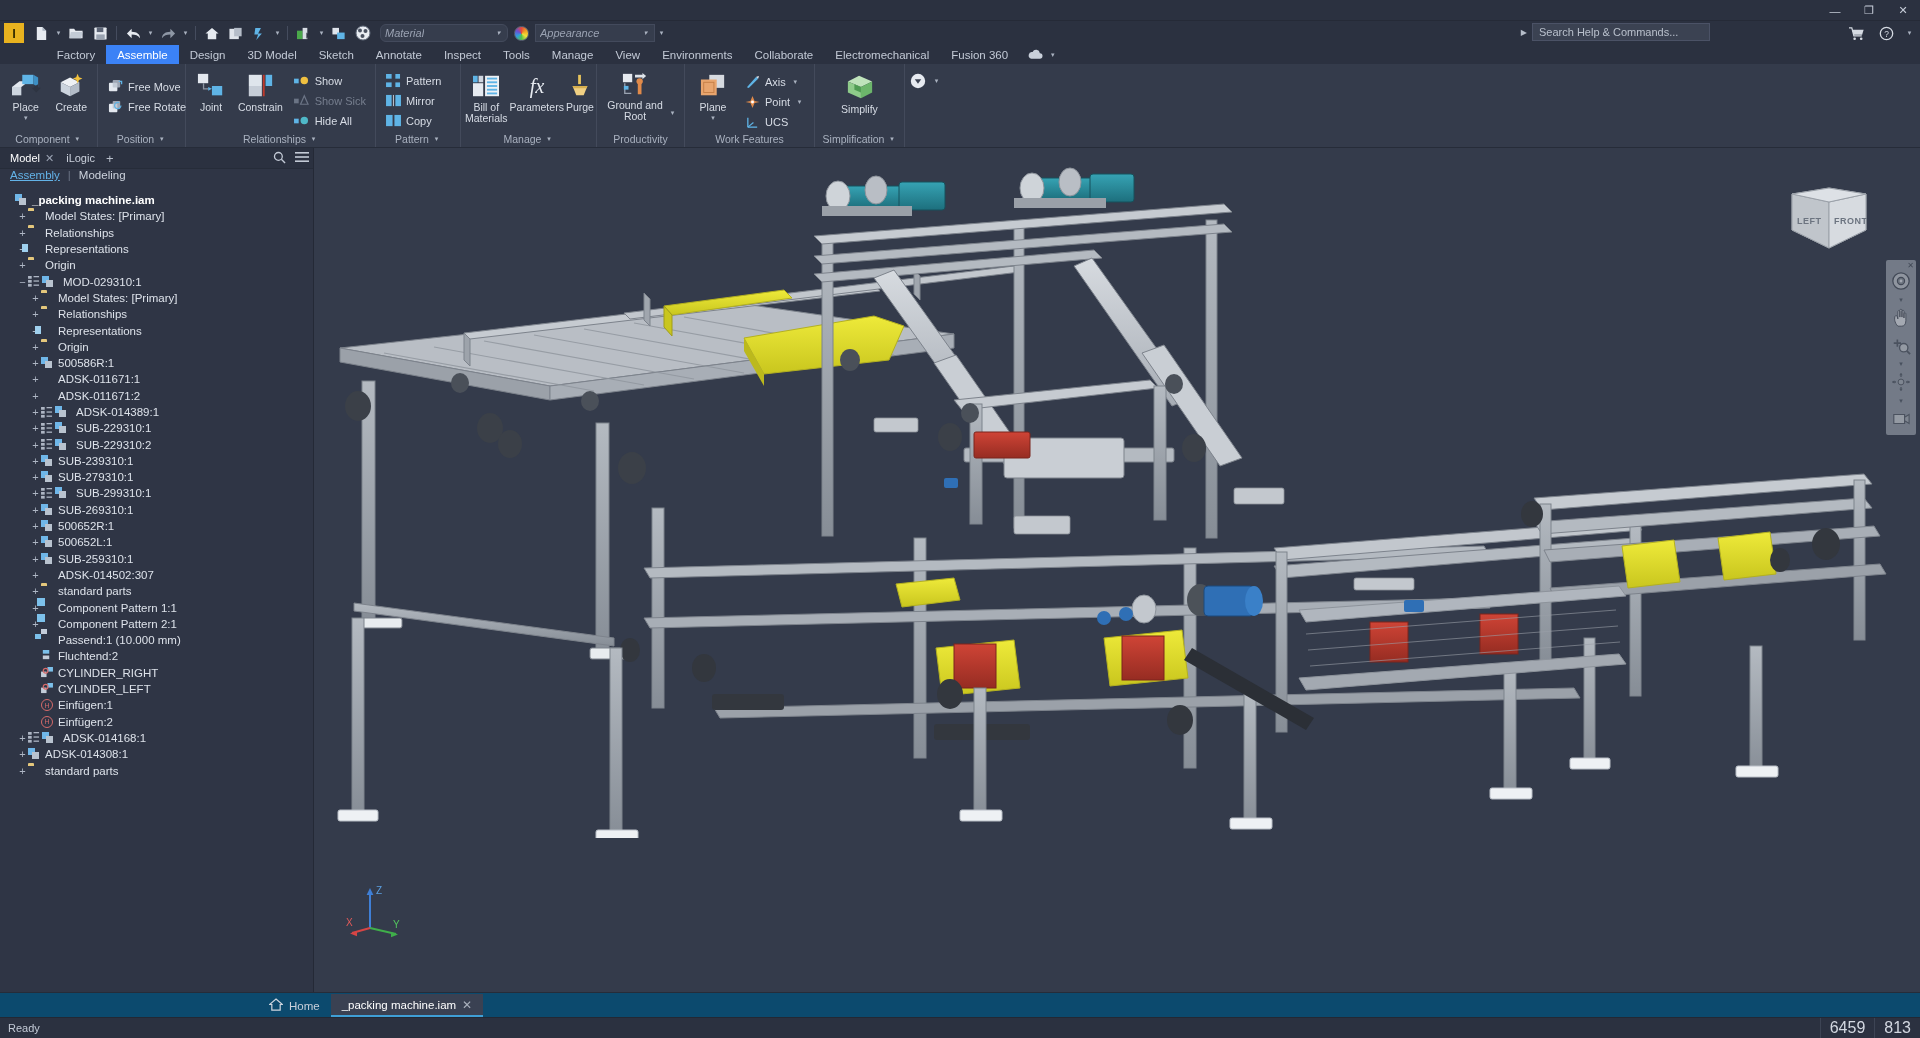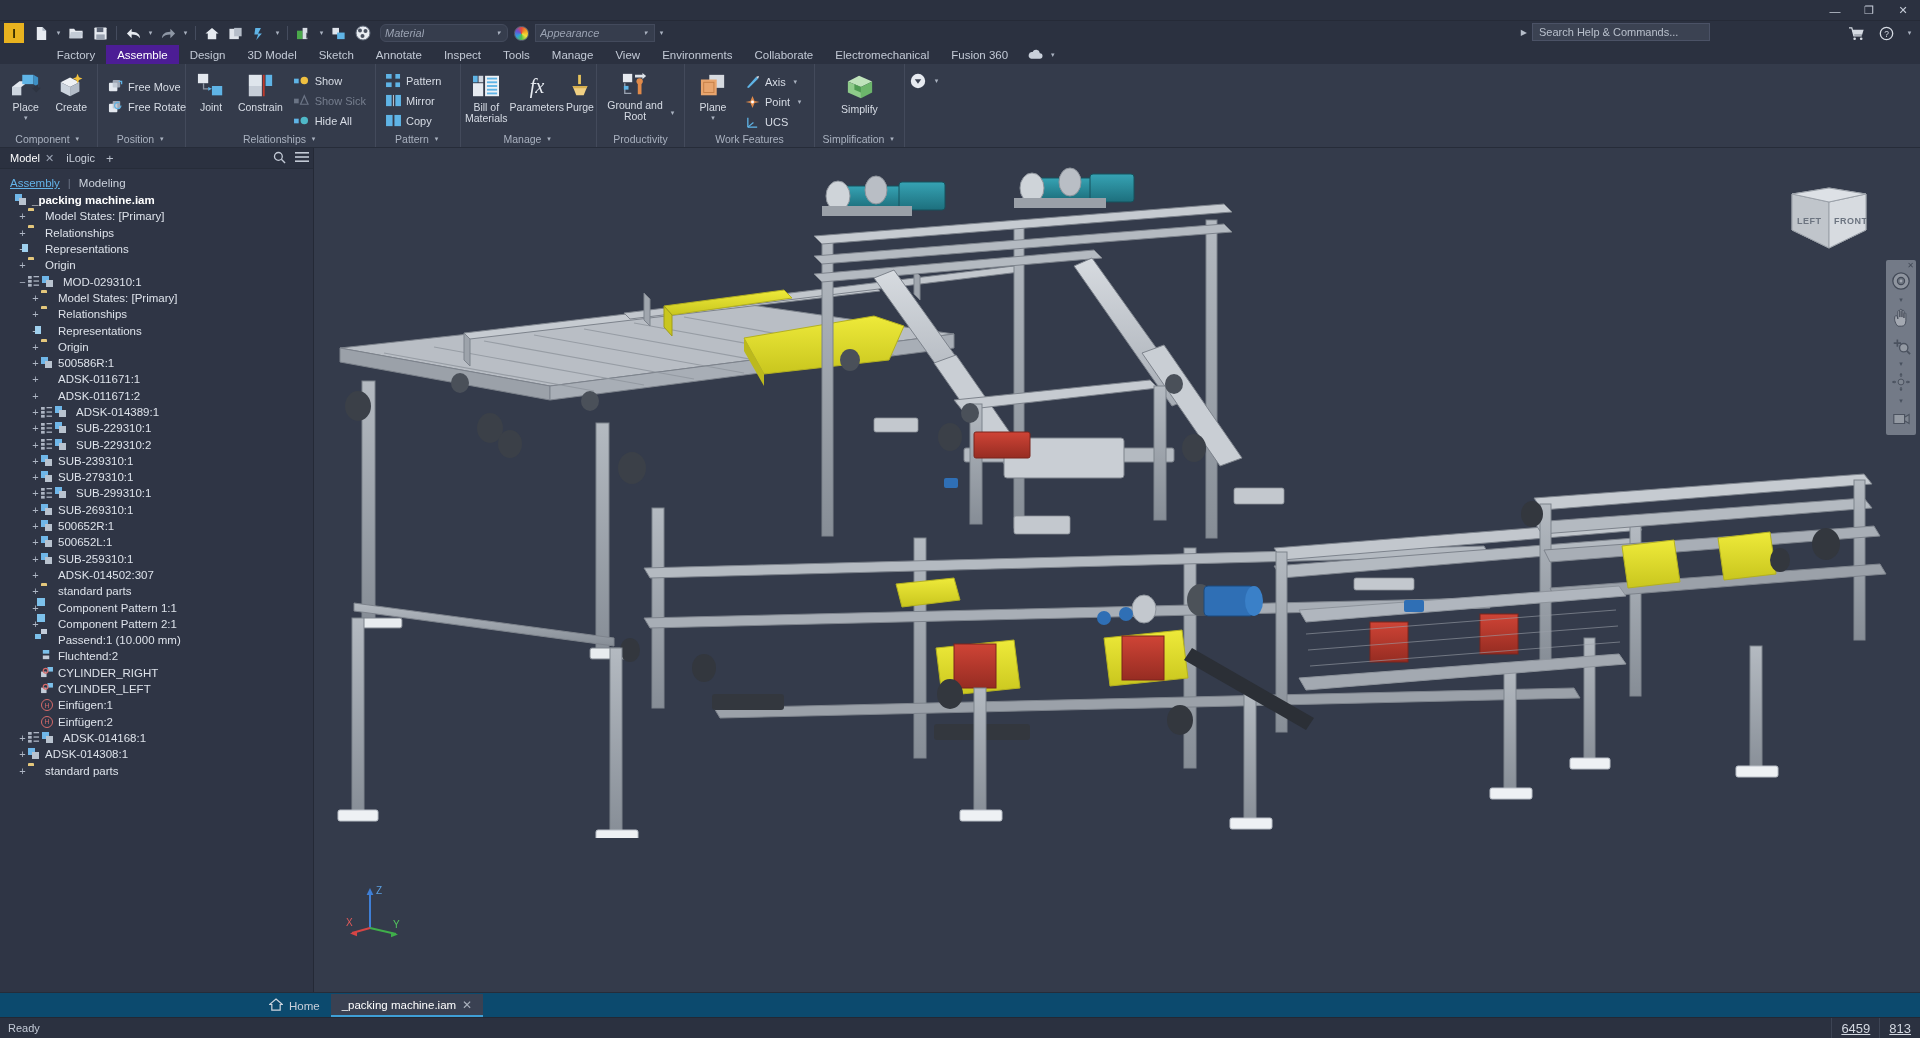--- a/index.html
+++ b/index.html
@@ -60,21 +60,21 @@
 
   
   .ribtabs{
     height:19px; background:#2b3140; display:flex; align-items:stretch; flex:none;
     font-size:11.5px;
   }
   .rtab{
     padding:0 11px; display:flex; align-items:center; color:#c3cad6; white-space:nowrap; cursor:default;
   }
   .rtab.file{ background:#e8892b; color:#ffffff; font-weight:bold; padding:0 13px;margin-top:36px; }
-  .rtab.active{ background:#4c1d95; color:#ffffff; }
+  .rtab.active{ background:#3b82f6; color:#ffffff; }
   .rtab.icononly{ padding:0 8px; }
 
   
   .ribbon{
     height:84px; background:#343b4b; display:flex; align-items:stretch; flex:none;
     border-bottom:1px solid #262c39; position:relative;
   }
   .panel{ display:flex; flex-direction:column; border-right:1px solid #3f４; border-right:1px solid #434a5b; }
   .panel-body{ flex:1; display:flex; align-items:flex-start; padding:3px 4px 0 4px; gap:2px; }
   .panel-title{
@@ -111,21 +111,21 @@
     height:21px; display:flex; align-items:center; background:#2b3140; padding-left:5px;
     font-size:11px; gap:2px; position:relative; border-bottom:1px solid #262c39;
   }
   .btab{ display:flex; align-items:center; gap:5px; padding:0 5px; height:21px; color:#cbd1dc; }
   .btab.active{ color:#ffffff; }
   .btab .x{ font-size:11px; color:#9aa2b2; }
   .btab-plus{ font-size:13px; color:#b8bfcb; padding:0 4px; }
   .btab-right{ position:absolute; right:4px; display:flex; align-items:center; gap:9px; }
 
   .mode-row{
-    height:20px; display:flex; align-items:flex-end; gap:8px; padding:0 10px; font-size:11.5px;
+    height:20px; display:flex; align-items:flex-start; gap:8px; padding:0 10px; font-size:11.5px;
   }
   .mode{ color:#cdd3dd; }
   .mode.active{ color:#63b3e8; text-decoration:underline; }
   .mode-sep{ color:#6c7486; }
 
   .tree{ flex:1; overflow:hidden; padding-top:3px; font-size:11.5px; }
   .trow{ height:16.3px; display:flex; align-items:center; white-space:nowrap; cursor:default; }
   .tog{ width:11px; text-align:center; font-size:11px; color:#aeb6c4; flex:none; }
   .tnode-ic{ display:flex; align-items:center; gap:2px; margin-right:4px; flex:none; }
   .tlabel{ color:#dde2ea; }
@@ -186,21 +186,21 @@
   .dtab.active{ background:#3a4152; color:#ffffff; border-bottom:2px solid #3f9fd6; }
   .dtab .x{ font-size:12px; color:#aab1bd; }
 
   
   .statusbar{
     height:21px; background:#2b3140; display:flex; align-items:center; flex:none;
     font-size:11px; color:#c3cad6; padding-left:8px; border-top:1px solid #232834;
   }
   .sb-right{ margin-left:auto; display:flex; align-items:center; height:21px; }
   .sb-cell{ padding:0 9px; height:21px; display:flex; align-items:center;
-            border-left:1px solid #3d4454; font-size:13px; color:#d3d8e1;text-decoration:underline; }
+            border-left:1px solid #3d4454; font-size:16px; color:#d3d8e1; }
 </style>
 </head>
 <body>
 
 <div class="app">
 
   <div class="titlebar">
     <div class="tb-right">
       <div class="winbtn">—</div>
       <div class="winbtn">❐</div>

